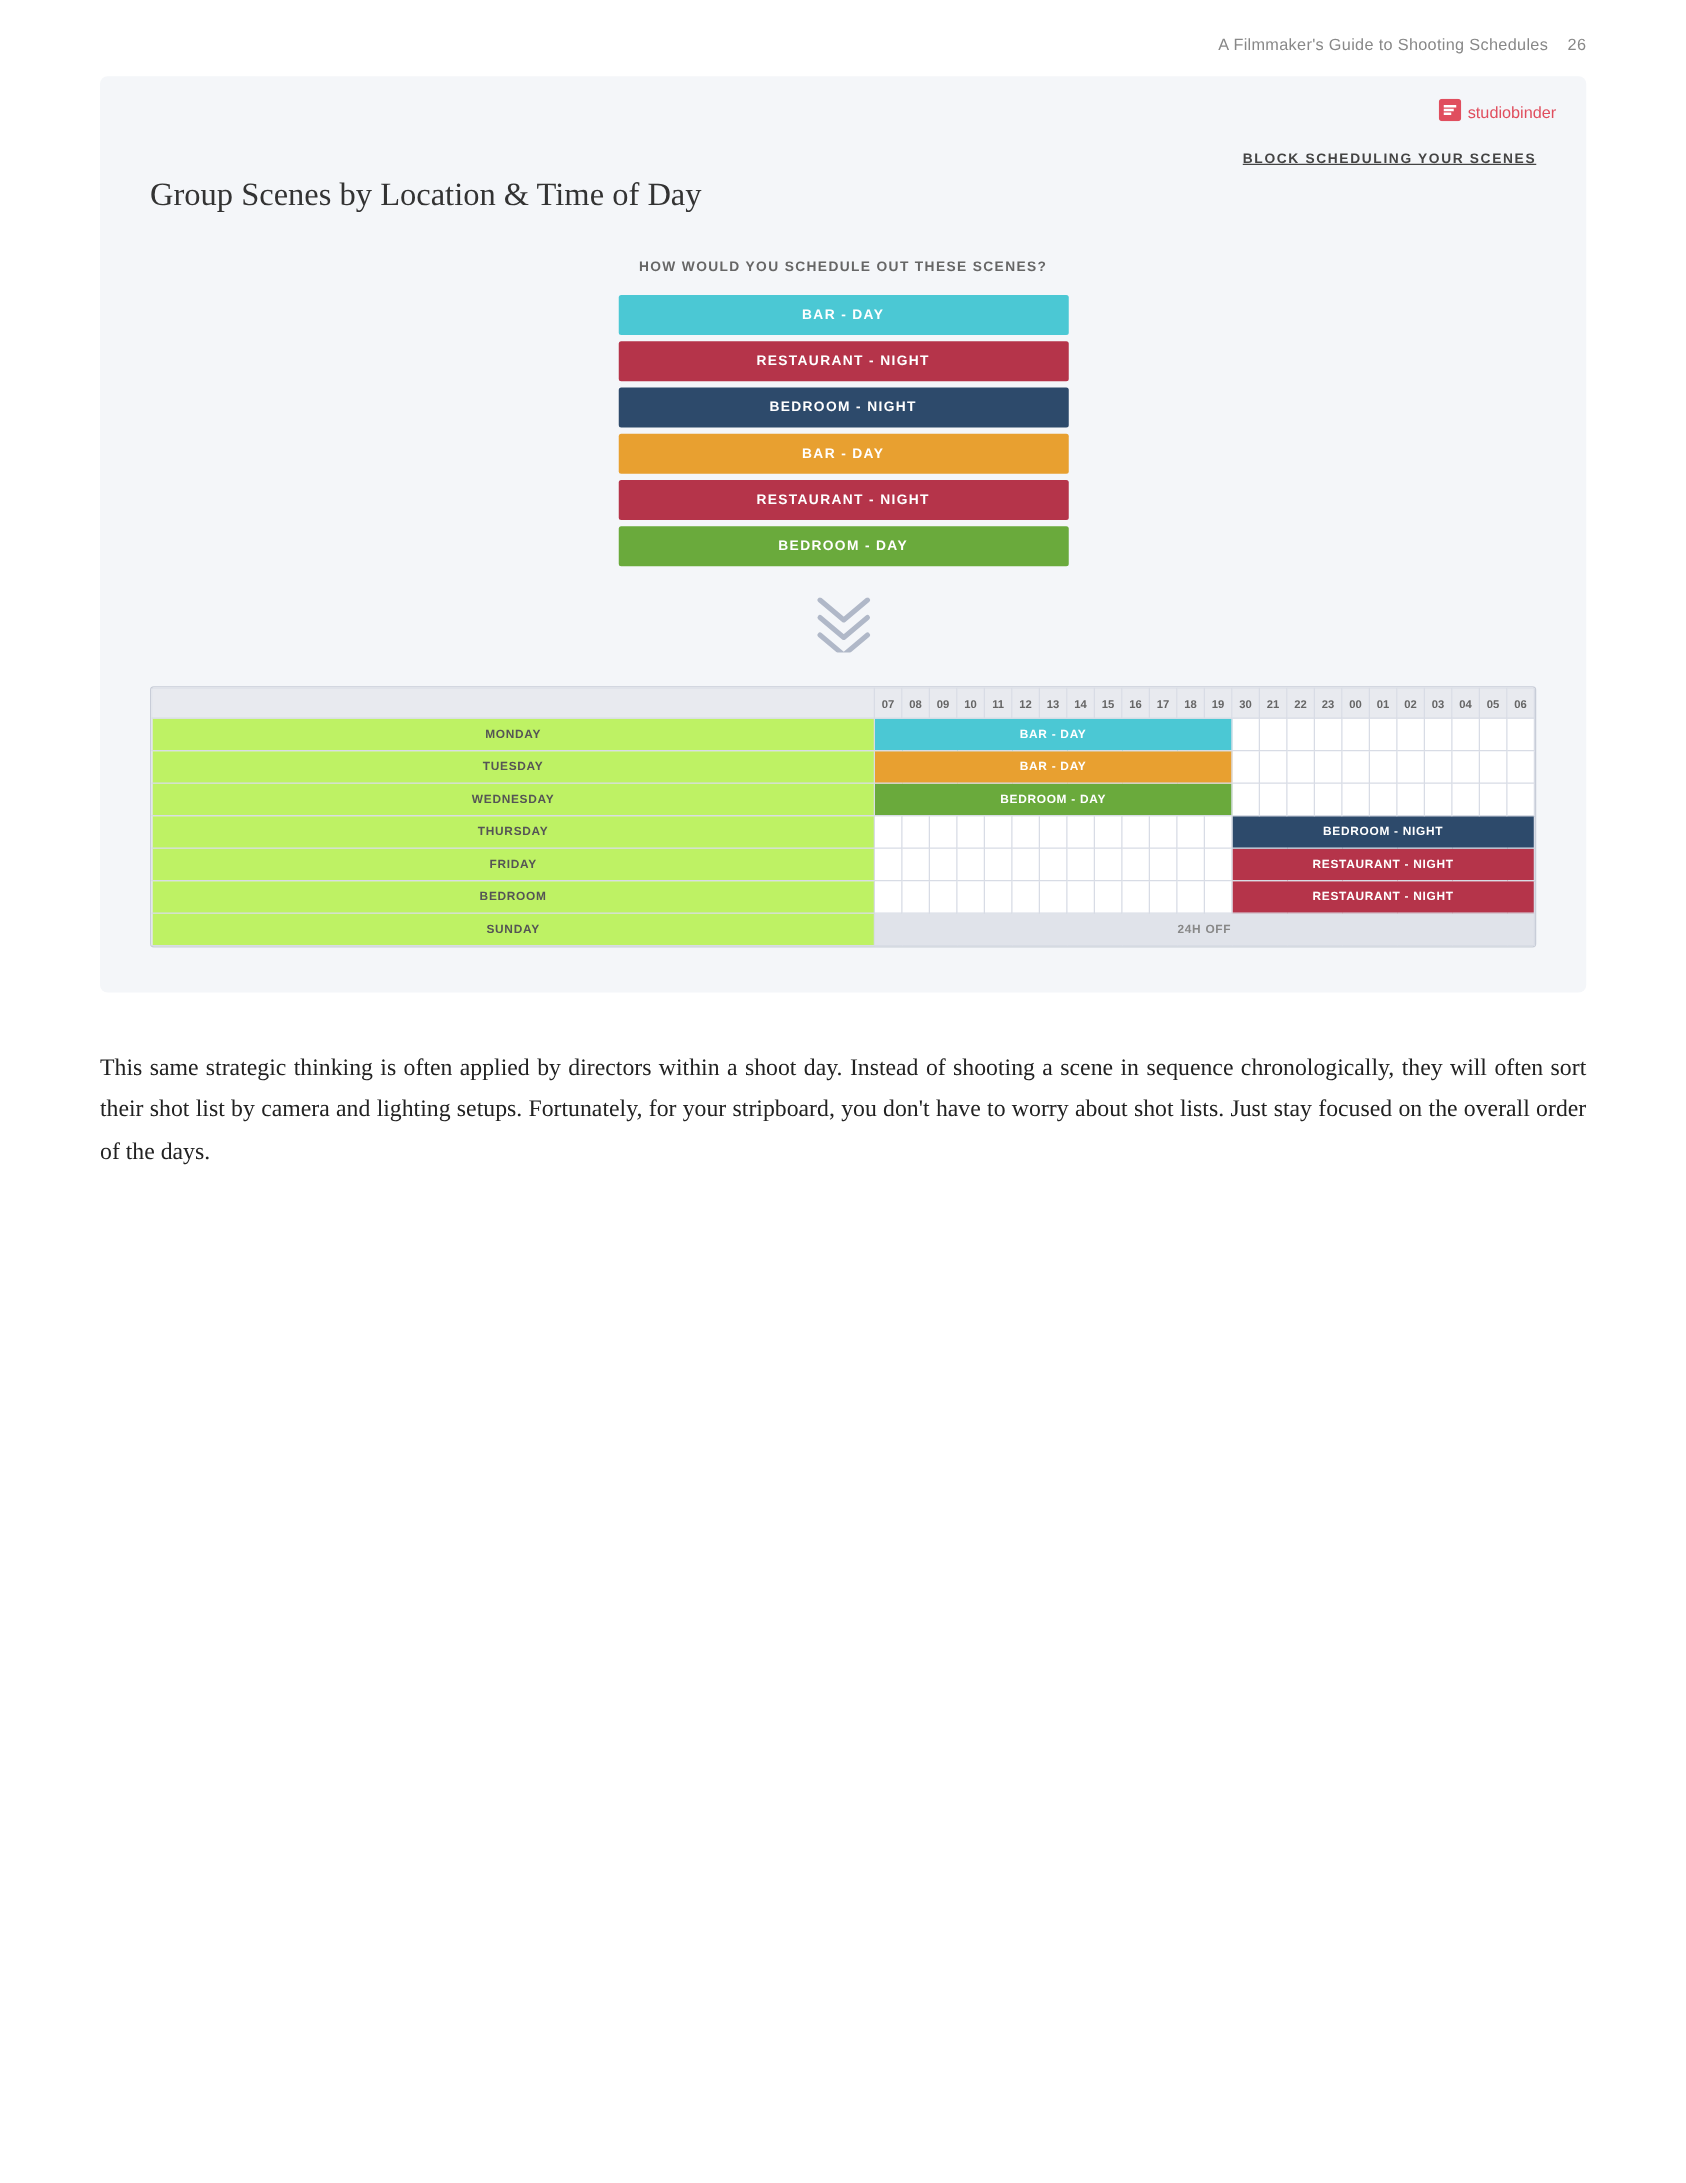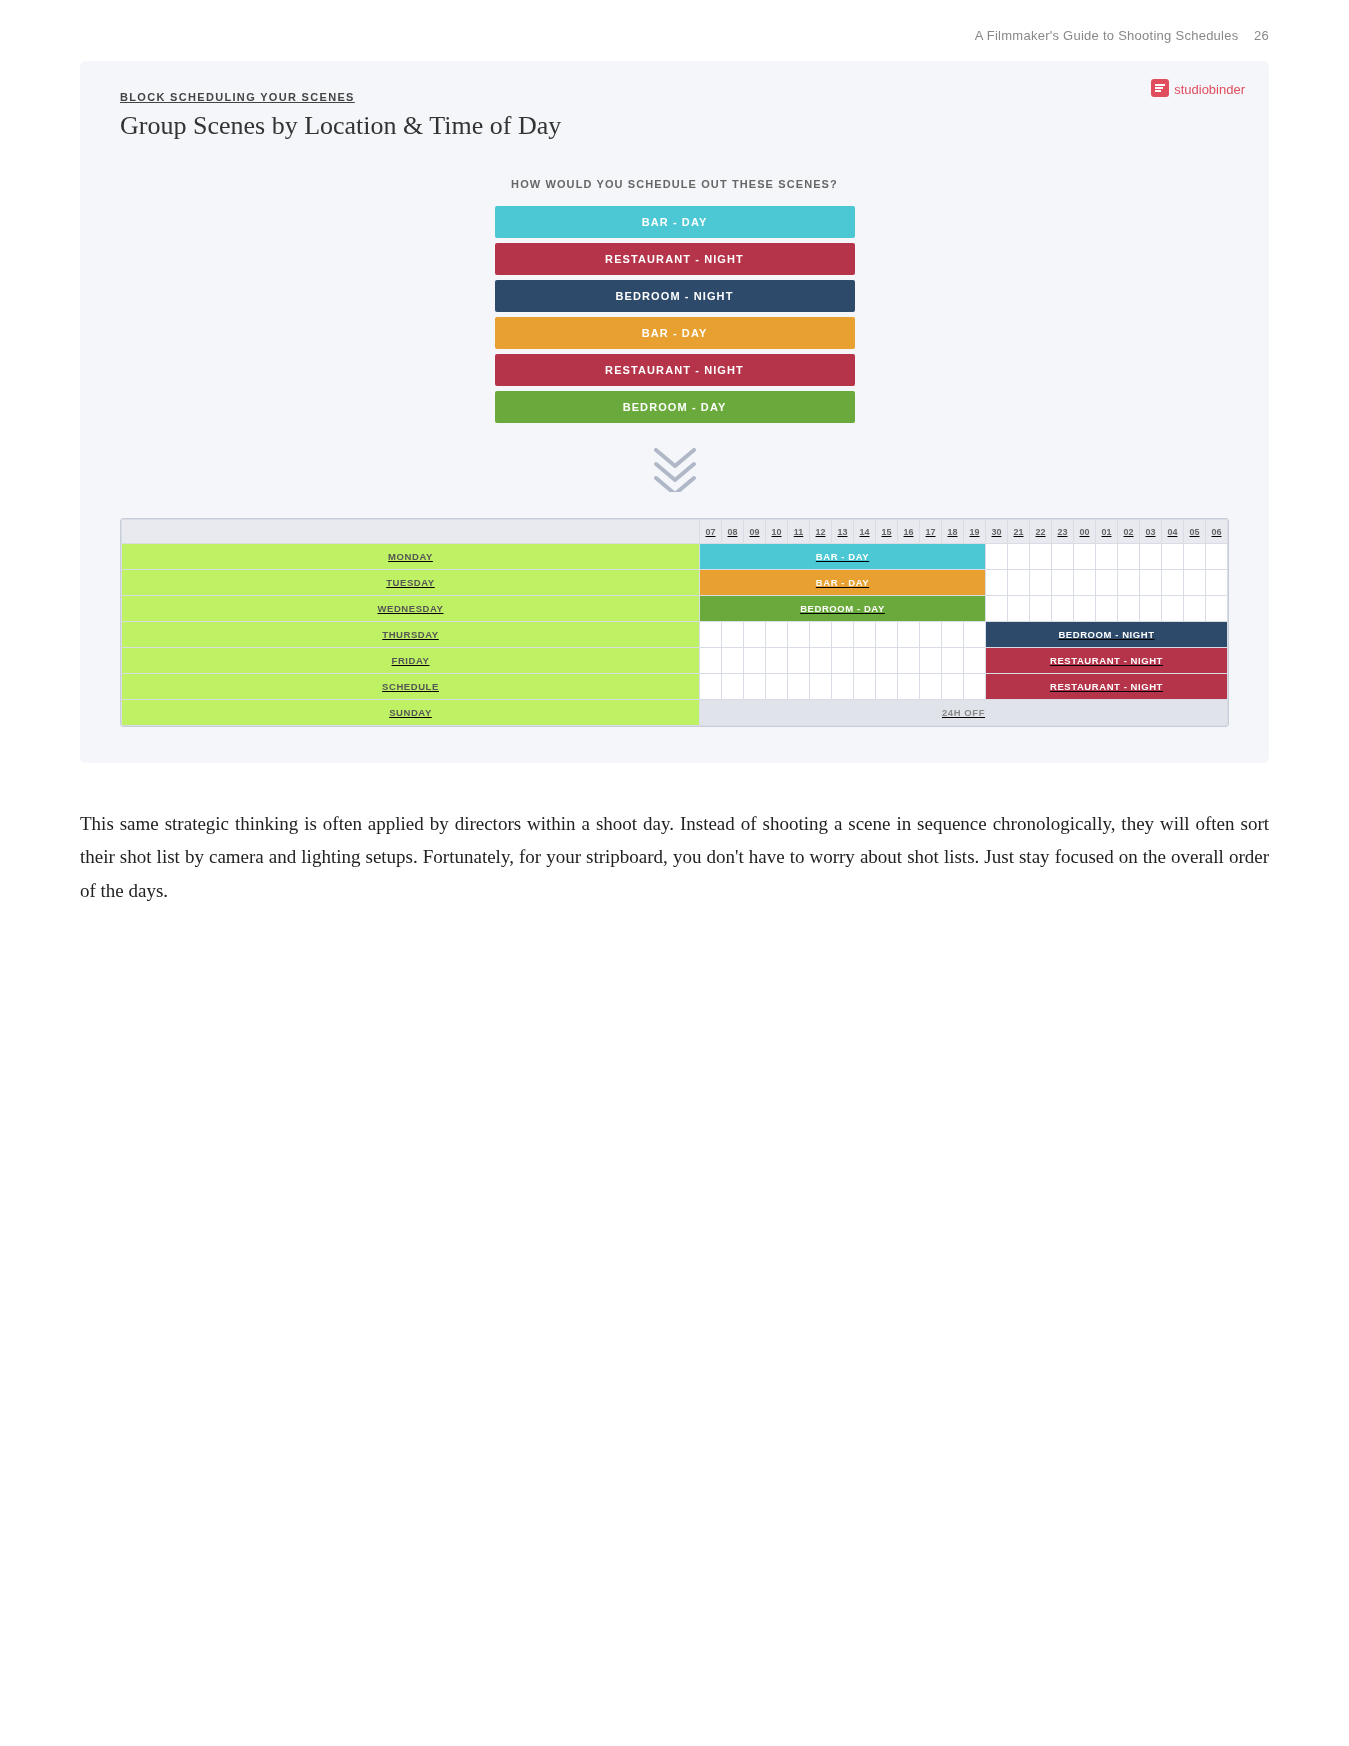--- a/index.html
+++ b/index.html
@@ -41,28 +41,29 @@
       display: flex;
       align-items: center;
       gap: 5px;
       font-family: Arial, sans-serif;
       font-size: 13px;
       color: #e04e5e;
     }
 
     
     .section-label {
-      text-align: left;
+      text-align: right;
       font-family: Arial, sans-serif;
       font-size: 11px;
       font-weight: 700;
       letter-spacing: 0.12em;
       color: #444;
       text-decoration: underline;
       margin-bottom: 8px;
+      margin-top: 30px;
     }
     .section-title {
       text-align: left;
       font-family: Georgia, serif;
       font-size: 26px;
       font-weight: 400;
       color: #333;
       margin-bottom: 8px;
     }
     .question-label {
@@ -114,21 +115,20 @@
       display: inline-block;
     }
 
     
     .schedule-wrapper {
       border: 1px solid #c8cdd8;
       border-radius: 3px;
       overflow: hidden;
       background: #fff;
       margin-top: 4px;
-      text-decoration: underline;
     }
     .schedule-table {
       width: 100%;
       border-collapse: collapse;
       font-family: Arial, sans-serif;
     }
     .schedule-table th, .schedule-table td {
       border: 1px solid #d8dce5;
       text-align: center;
       font-size: 9.5px;
@@ -368,21 +368,21 @@
             <td class="empty-cell"></td>
             <td class="empty-cell"></td>
             <td class="empty-cell"></td>
             <td class="empty-cell"></td>
             <td class="empty-cell"></td>
             <td class="empty-cell"></td>
             <td class="restaurant-night-cell" colspan="11">RESTAURANT - NIGHT</td>
           </tr>
 
           <tr>
-            <td class="day-cell">SCHEDULE</td>
+            <td class="day-cell">BEDROOM</td>
             <td class="empty-cell"></td>
             <td class="empty-cell"></td>
             <td class="empty-cell"></td>
             <td class="empty-cell"></td>
             <td class="empty-cell"></td>
             <td class="empty-cell"></td>
             <td class="empty-cell"></td>
             <td class="empty-cell"></td>
             <td class="empty-cell"></td>
             <td class="empty-cell"></td>

